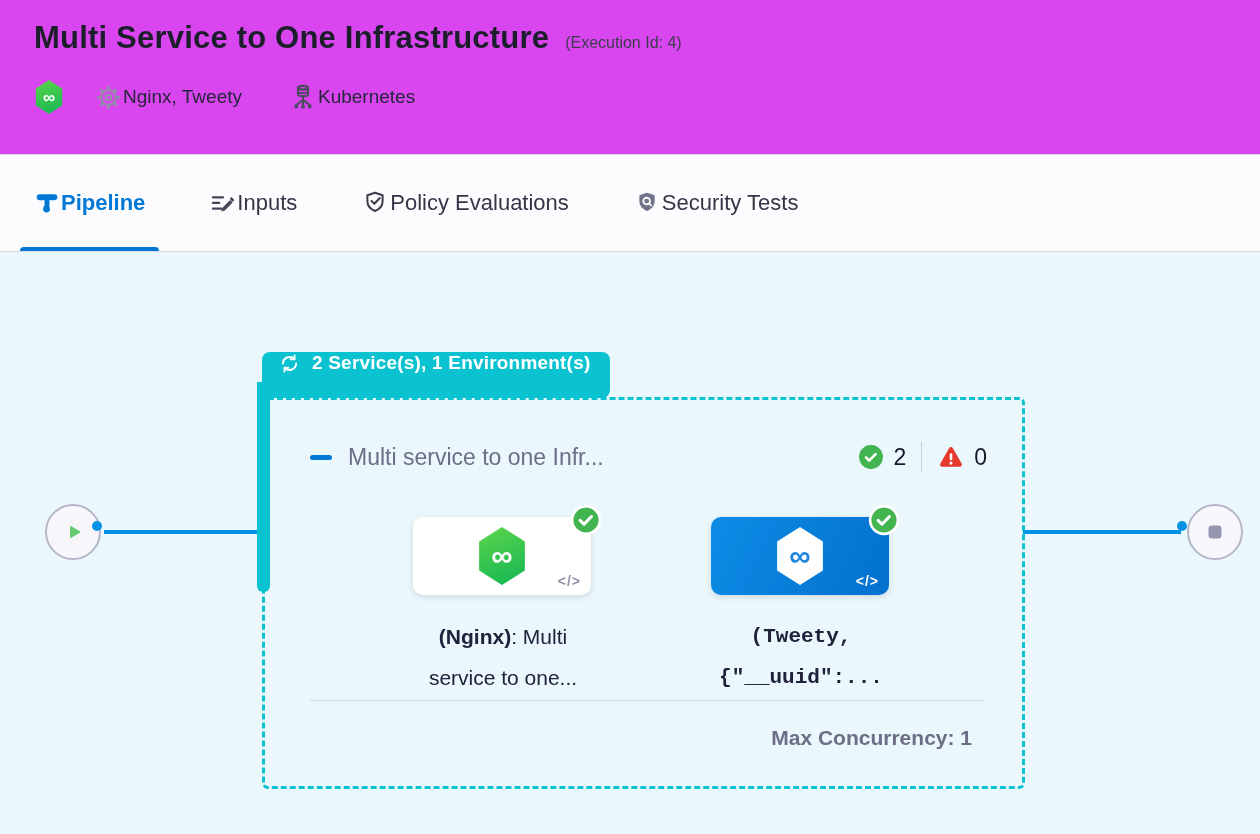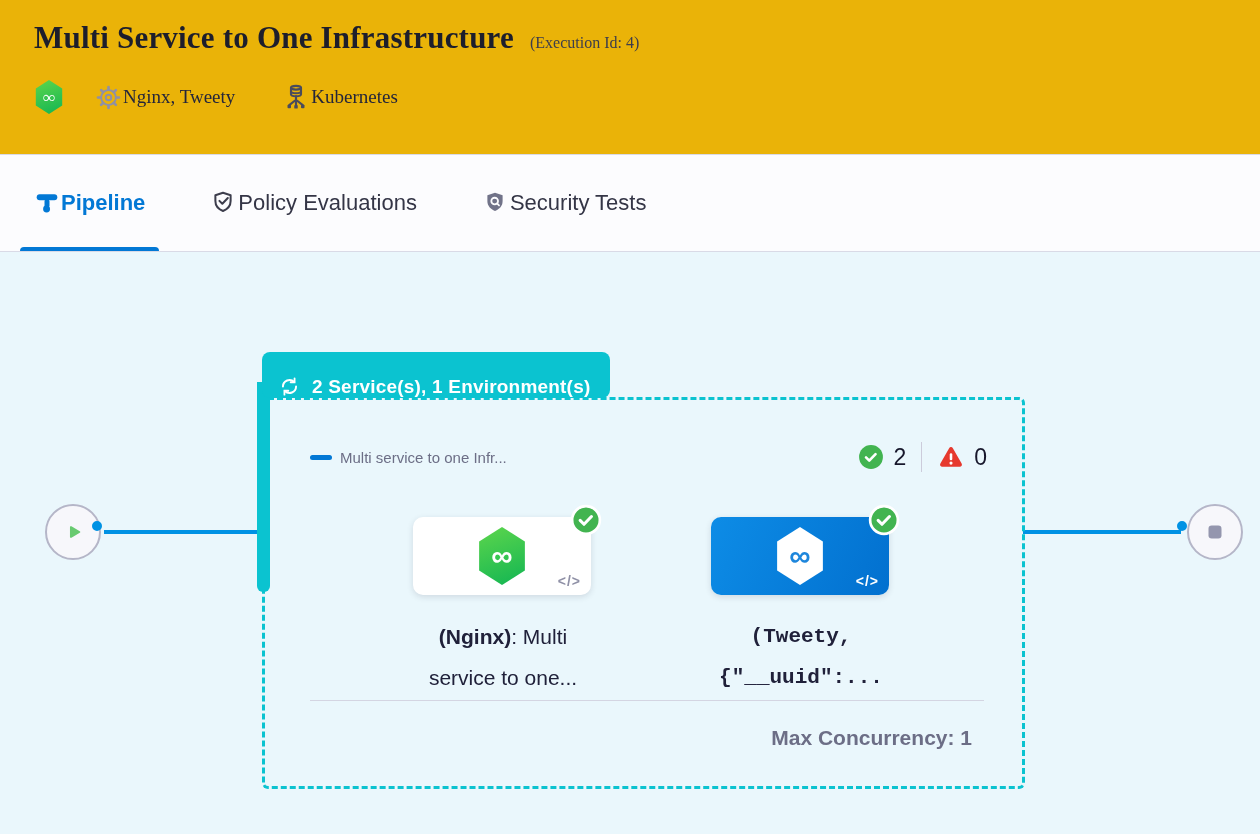--- a/index.html
+++ b/index.html
@@ -1,20 +1,20 @@
 <!DOCTYPE html>
 <html><head>
 <meta charset="utf-8">
 <style>
   * { box-sizing: border-box; margin: 0; padding: 0; }
   html, body { width: 1260px; height: 834px; overflow: hidden; }
   body { font-family: "Liberation Sans", sans-serif; background: #fbfbfe; color: #1d1e2c; }
 
   
-  .header { height: 155px; padding: 20px 34px 0; background: #eab308; border-bottom: 1px solid #d9dae6; font-family: Liberation Serif, serif; }
+  .header { height: 155px; padding: 20px 34px 0; background: #d946ef; border-bottom: 1px solid #d9dae6; }
   .title-row { display: flex; align-items: baseline; gap: 16px; }
   .page-title { font-size: 31px; font-weight: 700; letter-spacing: .2px; color: #1d1e2c; }
   .exec-id { font-size: 16px; font-weight: 400; color: #3c3d4c; }
   .subtitle-row { display: flex; align-items: center; margin-top: 24px; }
   .hexagon { display: flex; align-items: center; justify-content: center;
              clip-path: polygon(50% 0%, 94% 25%, 94% 75%, 50% 100%, 6% 75%, 6% 25%); }
   .hex-sm { width: 30px; height: 34px; background: linear-gradient(160deg, #5ed64c, #11b553); }
   .hex-sm span { color: #fff; font-size: 17px; font-weight: 700; line-height: 1; }
   .meta-icon { margin-left: 36px; display: flex; align-items: center; }
   .meta-label { font-size: 19px; color: #25263a; }
@@ -40,33 +40,33 @@
                  background: #f7f7fb; border: 2px solid #b5b6c8;
                  display: flex; align-items: center; justify-content: center; z-index: 1; }
   .start-node { left: 45px; }
   .end-node { left: 1187px; }
   .ring { position: absolute; top: 269px; width: 10px; height: 10px; background: #fff;
           border: 5px solid #0092e4; border-radius: 50%; z-index: 4; }
   .ring-start { left: 92px; }
   .ring-end { left: 1177px; }
 
   .stage-badge { position: absolute; left: 262px; top: 100px; height: 46px; z-index: 3;
-                 display: inline-flex; align-items: flex-end; gap: 11px; padding: 0 20px 0 16px;
+                 display: inline-flex; align-items: flex-start; gap: 11px; padding: 0 20px 0 16px;
                  background: #0bc3d0; border-radius: 8px; }
   .stage-badge-label { color: #fff; font-size: 19px; font-weight: 600; letter-spacing: .2px; }
   .teal-strip { position: absolute; left: 257px; top: 130px; width: 13px; height: 210px;
                 background: #0bc3d0; border-radius: 0 0 6px 6px; z-index: 2; }
 
   .stage-box { position: absolute; left: 262px; top: 145px; width: 763px; height: 392px;
                border: 3px dashed #0bc3d0; border-radius: 6px; z-index: 1; }
 
   .stage-header { position: absolute; left: 45px; right: 35px; top: 42px;
                   display: flex; align-items: center; }
   .minus-icon { width: 22px; height: 5px; border-radius: 3px; background: #0278d5; flex: none; }
-  .stage-name { flex: 1; margin-left: 8px; font-size: 15px; color: #6c6e86;
+  .stage-name { flex: 1; margin-left: 16px; font-size: 23px; color: #6c6e86;
                 white-space: nowrap; overflow: hidden; }
   .stage-counts { display: flex; align-items: center; gap: 9px; font-size: 23px;
                   font-weight: 500; color: #17172b; }
   .count-divider { width: 1px; height: 30px; background: #ccccdb; margin: 0 6px; }
 
   .svc-card { position: absolute; top: 117px; width: 178px; height: 78px; border-radius: 10px;
               display: flex; align-items: center; justify-content: center;
               box-shadow: 0 2px 6px rgba(40,41,61,.14); }
   .svc-card-1 { left: 148px; background: #ffffff; }
   .svc-card-2 { left: 446px; background: linear-gradient(115deg, #0d8ce6, #0270cf); }
@@ -139,20 +139,32 @@
       <svg width="26" height="26" viewBox="0 0 24 24" fill="#0278d5">
         <rect x="2.5" y="4" width="19" height="5.4" rx="2.7"></rect>
         <rect x="9.7" y="8.4" width="4.6" height="8" rx="2.3"></rect>
         <circle cx="11.6" cy="17.6" r="3.2"></circle>
       </svg>
     </span>
     <span class="tab-label">Pipeline</span>
   </div>
   <div class="tab">
     <span>
+      <svg width="27" height="27" viewBox="0 0 24 24" fill="none" stroke="#43445a" stroke-width="2" stroke-linecap="round">
+        <path d="M3.5 6.5h9"></path>
+          <path d="M3.5 11.5h5.5"></path>
+          <path d="M3.5 16.5h7.5"></path>
+        <path d="M11.8 16.1l7-7.2 2.2 2.2-7 7.2-3.1.9z" fill="#43445a" stroke="none"></path>
+        <path d="M19.9 7.8l1.2 1.2" stroke-width="2.4"></path>
+      </svg>
+    </span>
+    <span class="tab-label">Inputs</span>
+  </div>
+  <div class="tab">
+    <span>
       <svg width="28" height="28" viewBox="0 0 25 25" fill="none" stroke="#3c3d4c" stroke-width="1.8" stroke-linecap="round" stroke-linejoin="round">
         <path d="M12.5 3.4l6.8 2.2v5.2c0 4.4-2.8 7.3-6.8 8.8-4-1.5-6.8-4.4-6.8-8.8V5.6z"></path>
         <path d="M9.3 10.6l2.6 2.6 4.9-5.1"></path>
       </svg>
     </span>
     <span class="tab-label">Policy Evaluations</span>
   </div>
   <div class="tab">
     <span>
       <svg width="28" height="28" viewBox="0 0 25 25">

